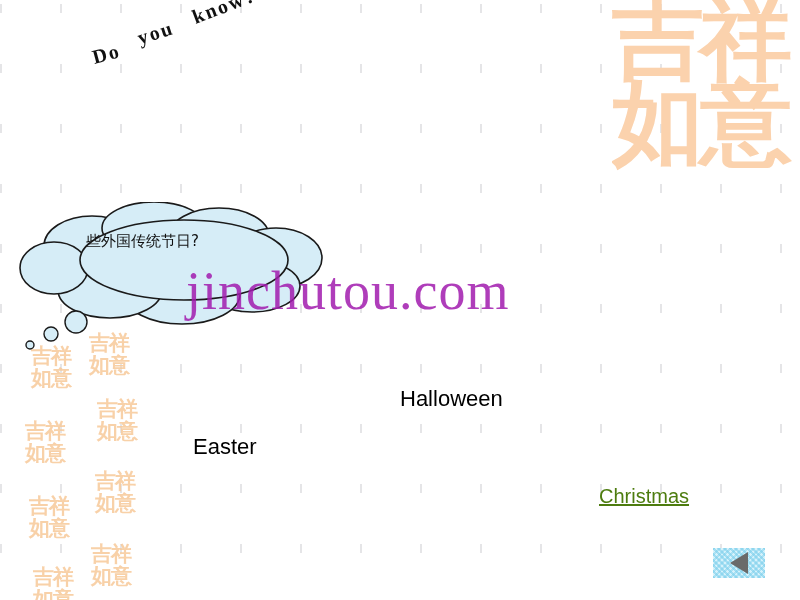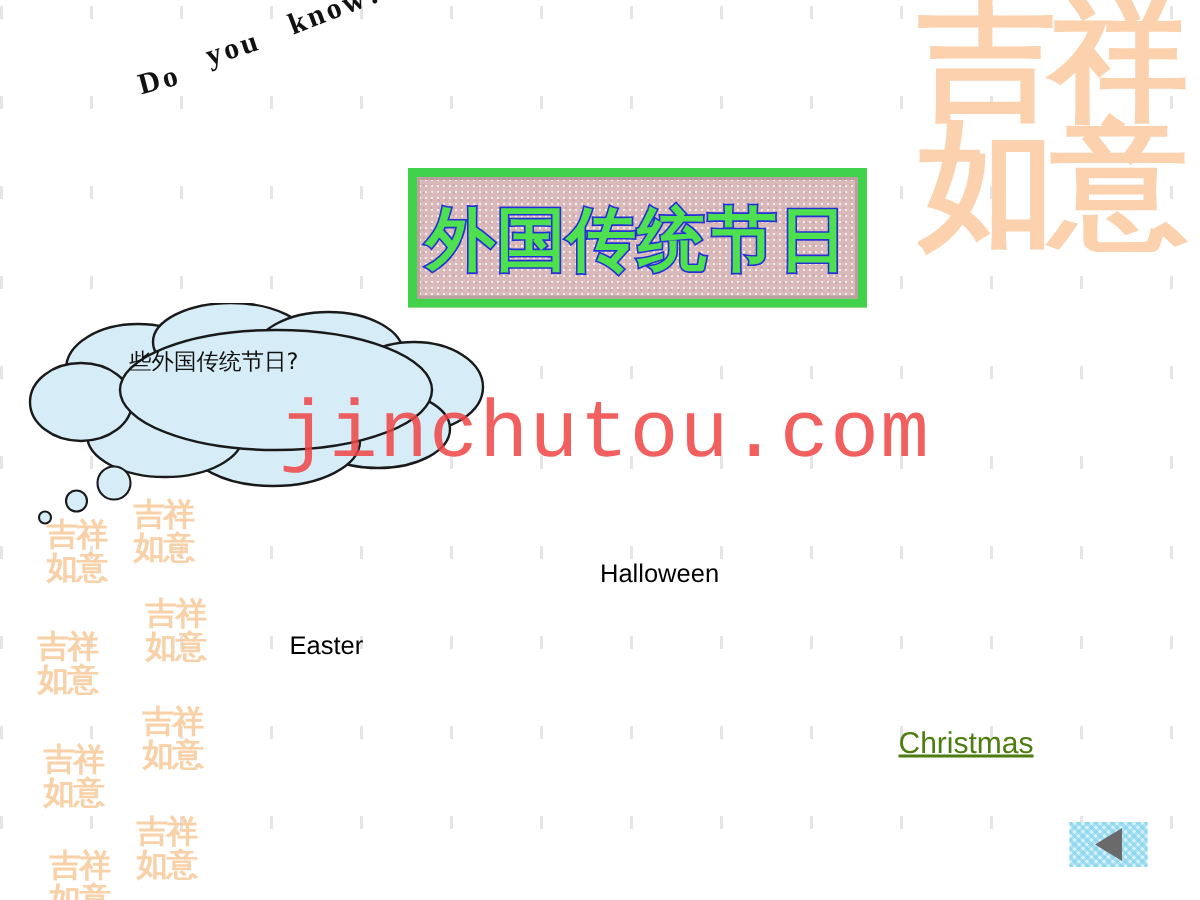--- a/index.html
+++ b/index.html
@@ -160,38 +160,39 @@
     color: #101010;
     text-align: left;
   }
   .bubble-text .l2 { display: block; padding-left: 10px; }
 
   
   .watermark {
     position: absolute;
     left: 186px;
     top: 262px;
-    font-family: Liberation Mono, monospace;
+    font-family: Liberation Serif, serif;
     font-size: 54px;
     line-height: 58px;
     letter-spacing: 1px;
-    color: #ef4444;
+    color: #a21caf;
     opacity: 0.85;
     white-space: nowrap;
     user-select: none;
   }
 
   
   .label {
     position: absolute;
     font-family: "Liberation Sans", sans-serif;
-    font-size: 17px;
+    font-size: 22px;
     line-height: 24px;
     color: #000000;
     white-space: nowrap;
+    margin-top: 16px;
   }
   .label-halloween { left: 400px; top: 371px; }
   .label-easter    { left: 193px; top: 419px; }
 
   .link-christmas {
     position: absolute;
     left: 599px;
     top: 485px;
     font-family: "Liberation Sans", sans-serif;
     font-size: 20px;
@@ -247,25 +248,20 @@
   <div class="corner-seal">吉祥如意</div>
 
   <div class="doyouknow">
     <span class="dk0">Do</span>
     &nbsp;
     <span class="dk1">you</span>
     &nbsp;
     <span class="dk2">know?</span>
   </div>
 
-  <div class="banner">
-    <div class="banner-inner">
-      <div class="banner-text">外国传统节日</div>
-    </div>
-  </div>
 
   <div class="bubble-wrap">
     <svg width="330" height="152" viewBox="0 0 330 152">
       <g fill="#d6edf7" stroke="#1a1a1a" stroke-width="1.6">
         <ellipse cx="78" cy="44" rx="48" ry="30"></ellipse>
         <ellipse cx="140" cy="26" rx="52" ry="26"></ellipse>
         <ellipse cx="205" cy="34" rx="50" ry="28"></ellipse>
         <ellipse cx="262" cy="56" rx="46" ry="30"></ellipse>
         <ellipse cx="238" cy="84" rx="48" ry="26"></ellipse>
         <ellipse cx="168" cy="92" rx="58" ry="30"></ellipse>

